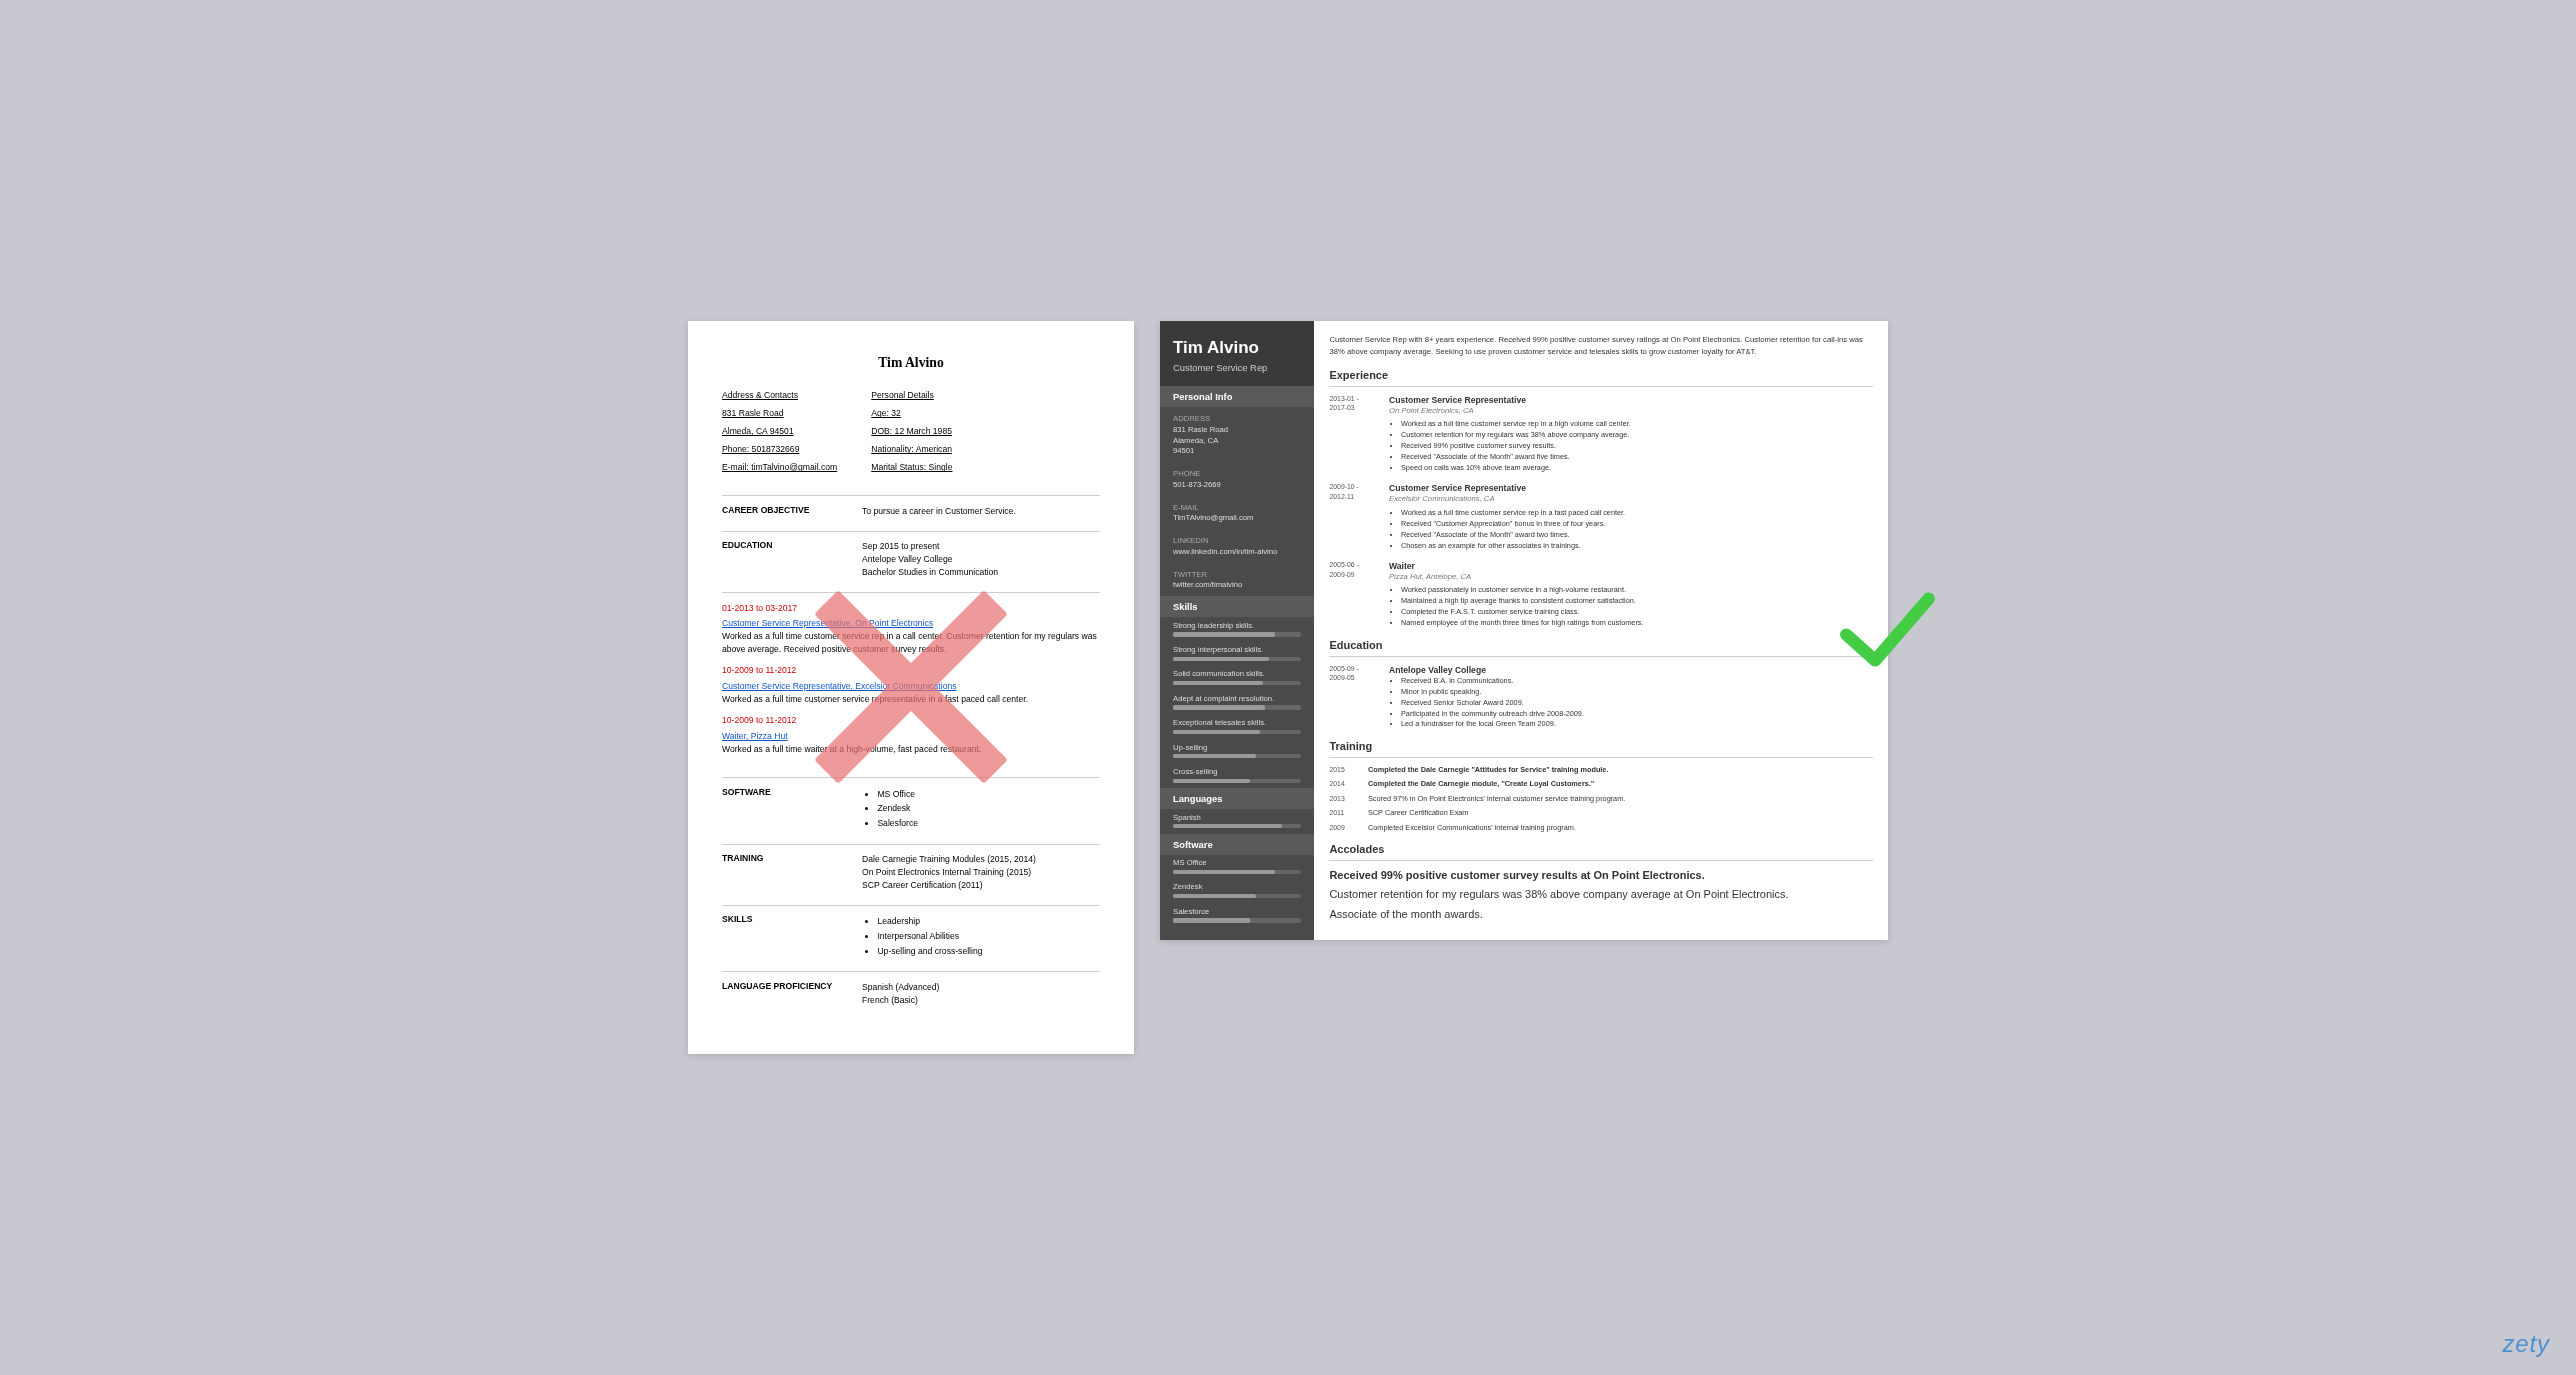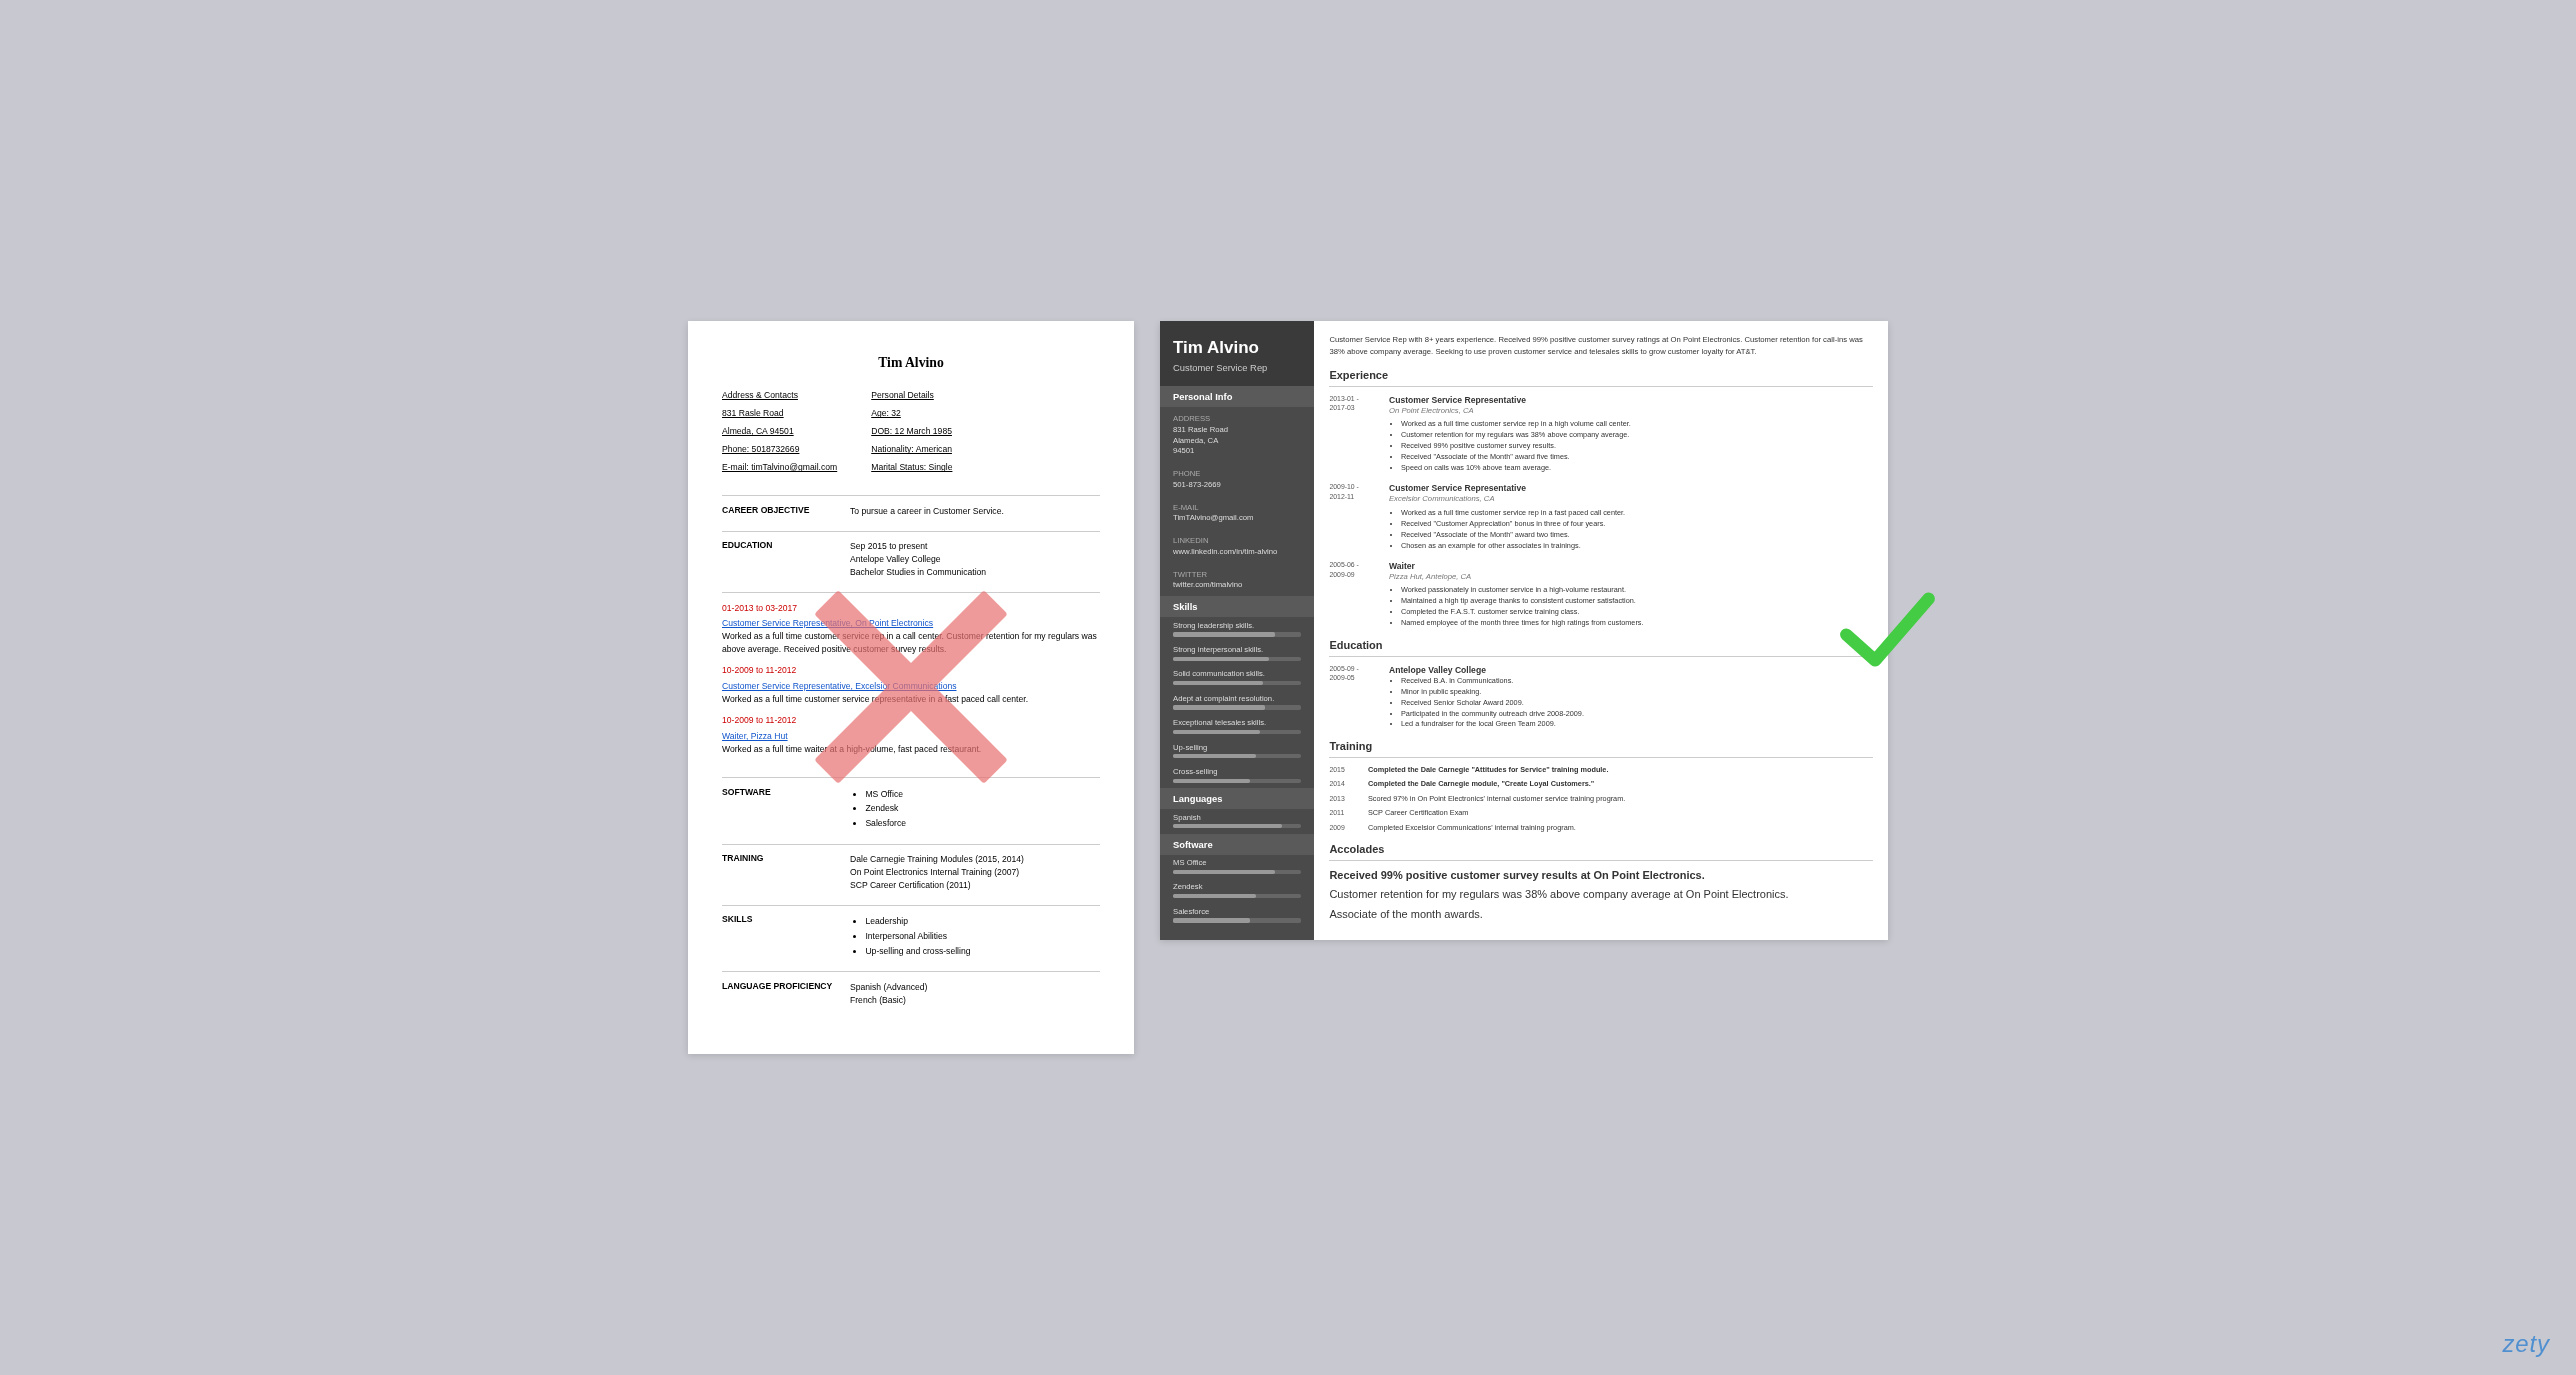--- a/index.html
+++ b/index.html
@@ -61,21 +61,21 @@
 
     .resume-bad h1 {
       text-align: center;
       font-size: 13.7px;
       font-weight: bold;
       margin-bottom: 17px;
       font-family: 'Times New Roman', serif;
     }
     .bad-section {
       display: flex;
-      gap: 17px;
+      gap: 29px;
       margin-bottom: 13px;
     }
     .bad-label {
       font-size: 8.6px;
       font-weight: bold;
       min-width: 111px;
       text-align: left;
     }
     .bad-label.red { color: #cc0000; }
     .bad-content {
@@ -431,21 +431,21 @@
         </ul>
       </div>
     </div>
 
     <hr class="bad-divider">
 
     <div class="bad-section">
       <div class="bad-label">TRAINING</div>
       <div class="bad-content">
         <div>Dale Carnegie Training Modules (2015, 2014)</div>
-        <div>On Point Electronics Internal Training (2007)</div>
+        <div>On Point Electronics Internal Training (2015)</div>
         <div>SCP Career Certification (2011)</div>
       </div>
     </div>
 
     <hr class="bad-divider">
 
     <div class="bad-section">
       <div class="bad-label">SKILLS</div>
       <div class="bad-content">
         <ul class="bullet-list">

